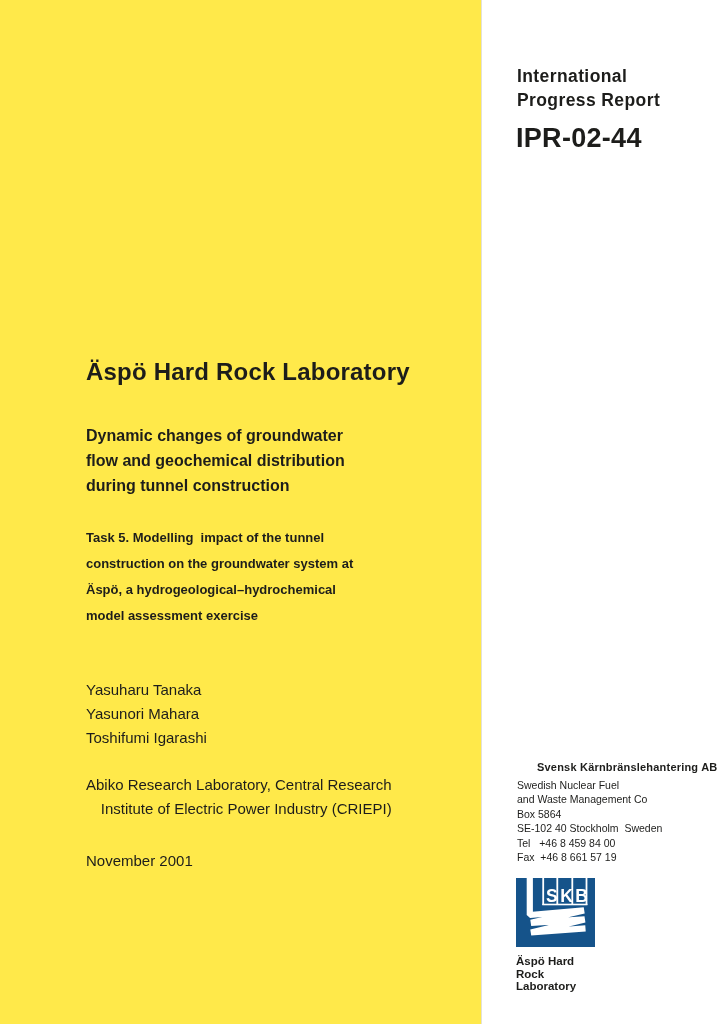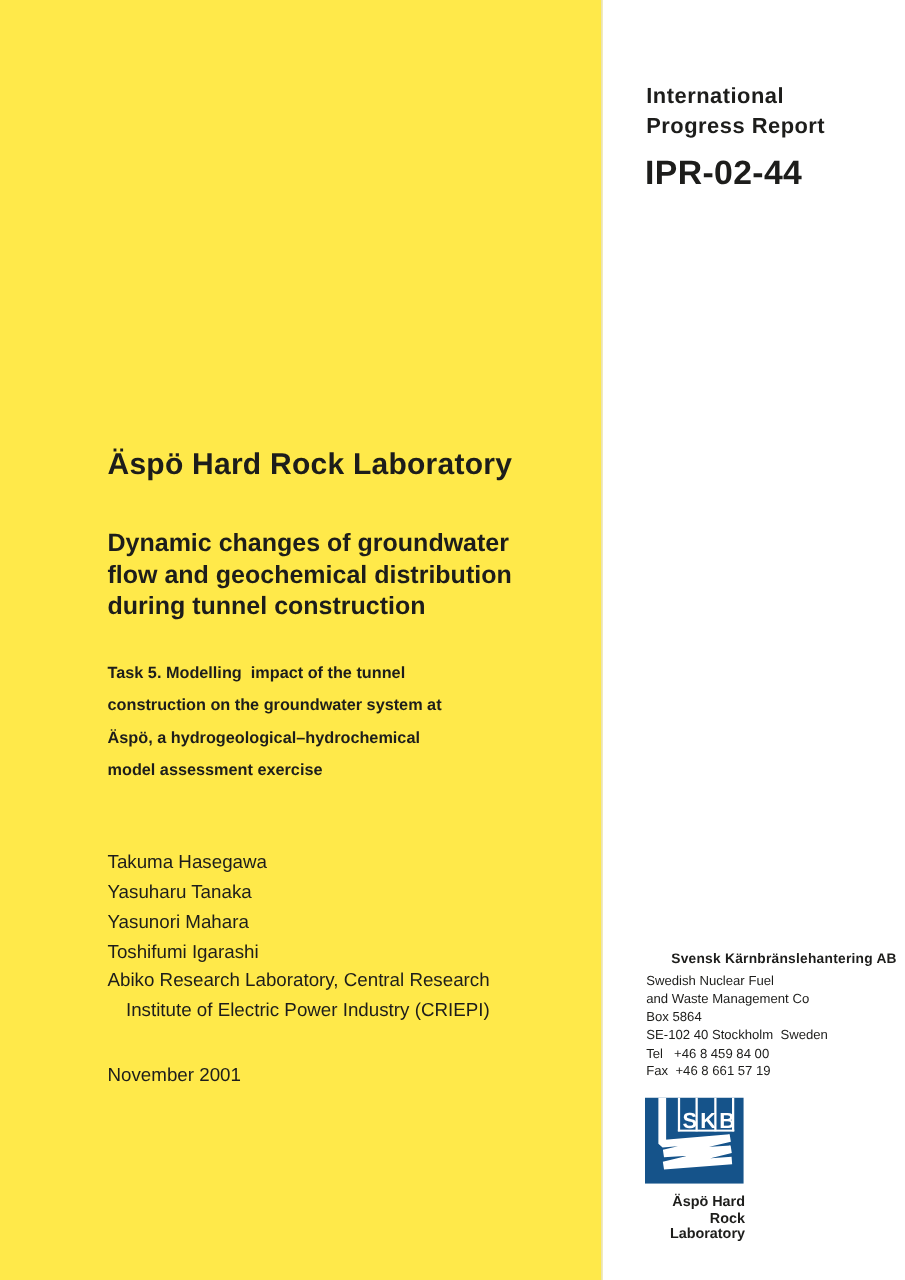--- a/index.html
+++ b/index.html
@@ -31,21 +31,21 @@
     font-size: 27px; font-weight: 700; letter-spacing: 0.3px;
   }
 
   
   .facility-title {
     position: absolute; left: 86px; top: 358px;
     font-size: 24px; font-weight: 700; letter-spacing: 0.2px;
   }
   .main-title {
     position: absolute; left: 86px; top: 423px;
-    font-size: 20px; font-weight: 700; line-height: 25px;
+    font-size: 16px; font-weight: 700; line-height: 25px;
     white-space: pre-wrap;
   }
   .task-title {
     position: absolute; left: 86px; top: 525px;
     font-size: 13px; font-weight: 700; line-height: 26px;
     white-space: pre-wrap;
   }
   .authors {
     position: absolute; left: 86px; top: 678px;
     font-size: 15px; line-height: 24px;
@@ -68,21 +68,21 @@
   }
   .publisher .pub-name {
     font-size: 11px; font-weight: 700; letter-spacing: 0.2px;
     margin-bottom: 3px; white-space: pre; margin-left: 20px;
   }
   .publisher .addr-line { white-space: pre; }
 
   
   .logo-wrap { position: absolute; left: 516px; top: 878px; width: 80px; }
   .logo-caption {
-    margin-top: 4px; text-align: right;
+    margin-top: 4px; text-align: left;
     font-size: 11.5px; font-weight: 700; line-height: 12.5px;
     white-space: pre-wrap;
   }
 </style>
 </head>
 <body>
 
 <div class="page">
 
   <div class="yellow-panel"></div>
@@ -94,21 +94,20 @@
   <div class="facility-title">Äspö Hard Rock Laboratory</div>
   <div class="main-title">Dynamic changes of groundwater
 flow and geochemical distribution
 during tunnel construction</div>
   <div class="task-title">Task 5. Modelling  impact of the tunnel
 construction on the groundwater system at
 Äspö, a hydrogeological–hydrochemical
 model assessment exercise</div>
 
   <div class="authors">
-    <div>Takuma Hasegawa</div>
     <div>Yasuharu Tanaka</div>
     <div>Yasunori Mahara</div>
     <div>Toshifumi Igarashi</div>
   </div>
 
   <div class="affiliation">Abiko Research Laboratory, Central Research
 Institute of Electric Power Industry (CRIEPI)</div>
   <div class="pub-date">November 2001</div>
 
   <div class="publisher">

